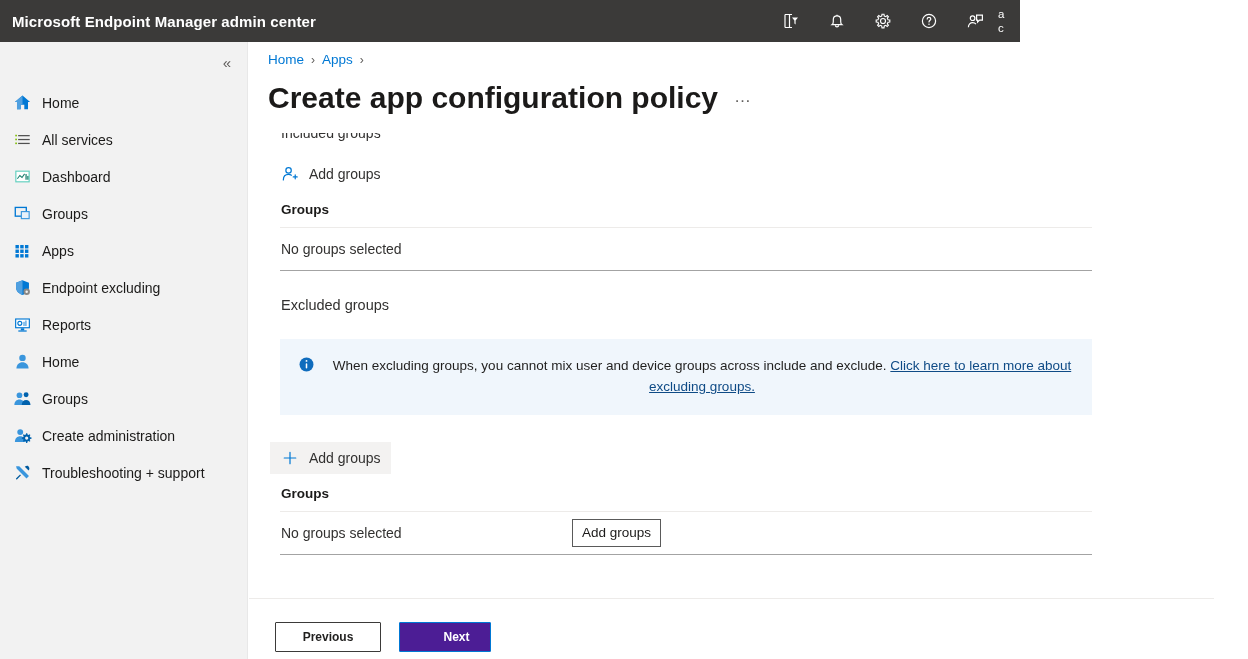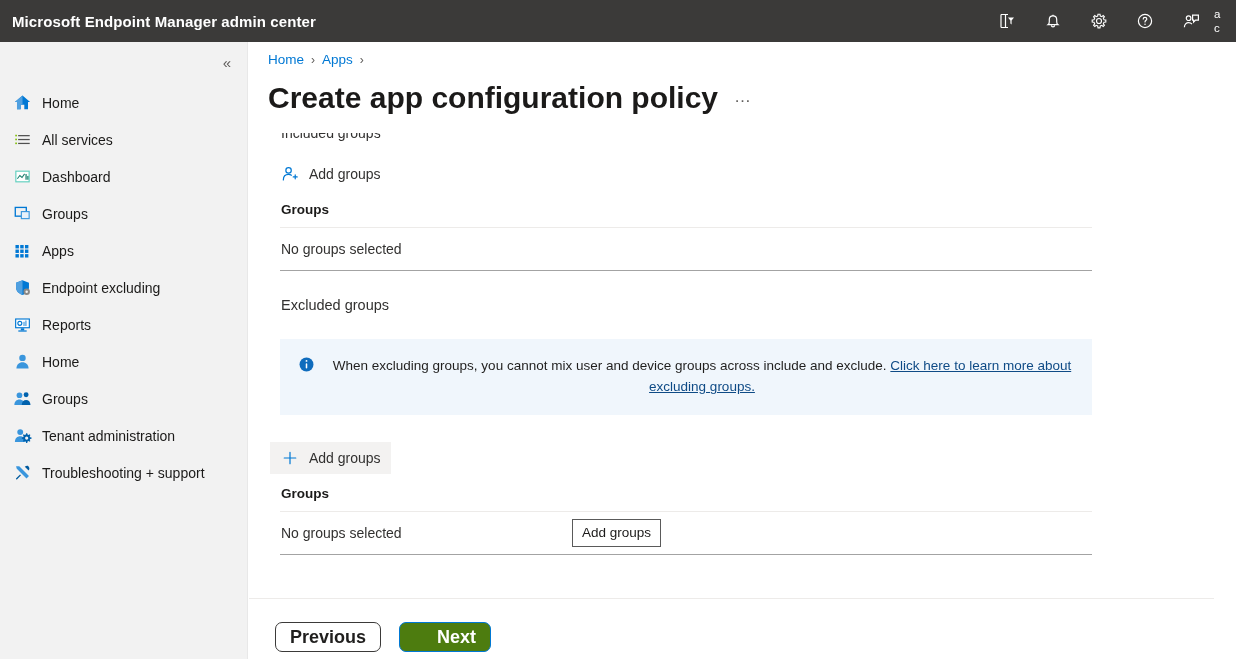--- a/index.html
+++ b/index.html
@@ -8,21 +8,21 @@
     width: 1248px; height: 659px;
     overflow: hidden;
     background: #ffffff;
     font-family: "Liberation Sans", sans-serif;
     -webkit-font-smoothing: antialiased;
   }
 
   
   .topbar {
     position: absolute; top: 0; left: 0;
-    width: 1236px; height: 42px;
+    width: 1020px; height: 42px;
     background: #3b3a39;
     display: flex; align-items: center;
     z-index: 50;
   }
   .topbar-title {
     color: #ffffff;
     font-size: 15px;
     font-weight: bold;
     padding-left: 12px;
     letter-spacing: .1px;
@@ -190,32 +190,32 @@
   .footer-sep {
     position: absolute; top: 0; left: 0;
     width: 965px; height: 1px; background: #edebe9;
   }
   .footer-btns {
     position: absolute; top: 24px; left: 26px;
     display: flex; gap: 18px;
   }
   .btn {
     height: 30px; min-width: 106px;
-    font-size: 18px;
+    font-size: 12px;
     font-family: "Liberation Sans", sans-serif;
     display: flex; align-items: center; justify-content: center;
-    cursor: pointer; border-radius: 7px;
+    cursor: pointer; border-radius: 1px;
   }
   .btn-secondary {
     background: #ffffff; color: #201f1e;
     border: 1px solid #3b3a39;
     font-weight: bold;
   }
   .btn-primary {
-    background: #4d7c0f; color: #ffffff;
+    background: #4c1d95; color: #ffffff;
     border: 1px solid #0078d4;
     font-weight: bold;
     min-width: 92px;
     padding-left: 23px;
   }
 </style>
 </head>
 <body>
 
 <div class="topbar">
@@ -392,21 +392,21 @@
 
     <div class="nav-item">
       <span class="nav-icon">
         <svg width="19" height="19" viewBox="0 0 20 20">
           <circle cx="7.6" cy="6.4" r="3.1" fill="#3a96dd"></circle>
           <path d="M2.0 16.8 C2.0 13.0 4.4 10.8 7.6 10.8 C10.8 10.8 13.2 13.0 13.2 16.8 Z" fill="#3a96dd"></path>
           <path d="M13.8 7.6 L15.0 7.6 L15.3 9.0 L16.4 9.5 L17.5 8.8 L18.3 9.6 L17.6 10.7 L18.1 11.8 L19.5 12.1 L19.5 13.3 L18.1 13.6 L17.6 14.7 L18.3 15.8 L17.5 16.6 L16.4 15.9 L15.3 16.4 L15.0 17.8 L13.8 17.8 L13.5 16.4 L12.4 15.9 L11.3 16.6 L10.5 15.8 L11.2 14.7 L10.7 13.6 L9.3 13.3 L9.3 12.1 L10.7 11.8 L11.2 10.7 L10.5 9.6 L11.3 8.8 L12.4 9.5 L13.5 9.0 Z" fill="#0062ad"></path>
           <circle cx="14.4" cy="12.7" r="1.7" fill="#f2f2f2"></circle>
         </svg>
       </span>
-      <span class="nav-label">Tenant administration</span>
+      <span class="nav-label">Create administration</span>
     </div>
 
     <div class="nav-item">
       <span class="nav-icon">
         <svg width="19" height="19" viewBox="0 0 20 20">
           <path d="M3.2 3.4 L6.6 3.4 L16.8 13.6 L14.2 16.2 L4.0 6.0 Z" fill="#3a96dd"></path>
           <path d="M16.0 3.2 C17.6 4.8 17.6 6.8 16.4 8.0 L12.4 4.0 C13.6 2.8 15.4 2.6 16.0 3.2 Z" fill="#005a9e"></path>
           <path d="M7.4 12.0 L3.4 16.0 C2.6 16.8 3.6 17.8 4.4 17.0 L8.4 13.0 Z" fill="#005a9e"></path>
         </svg>
       </span>

